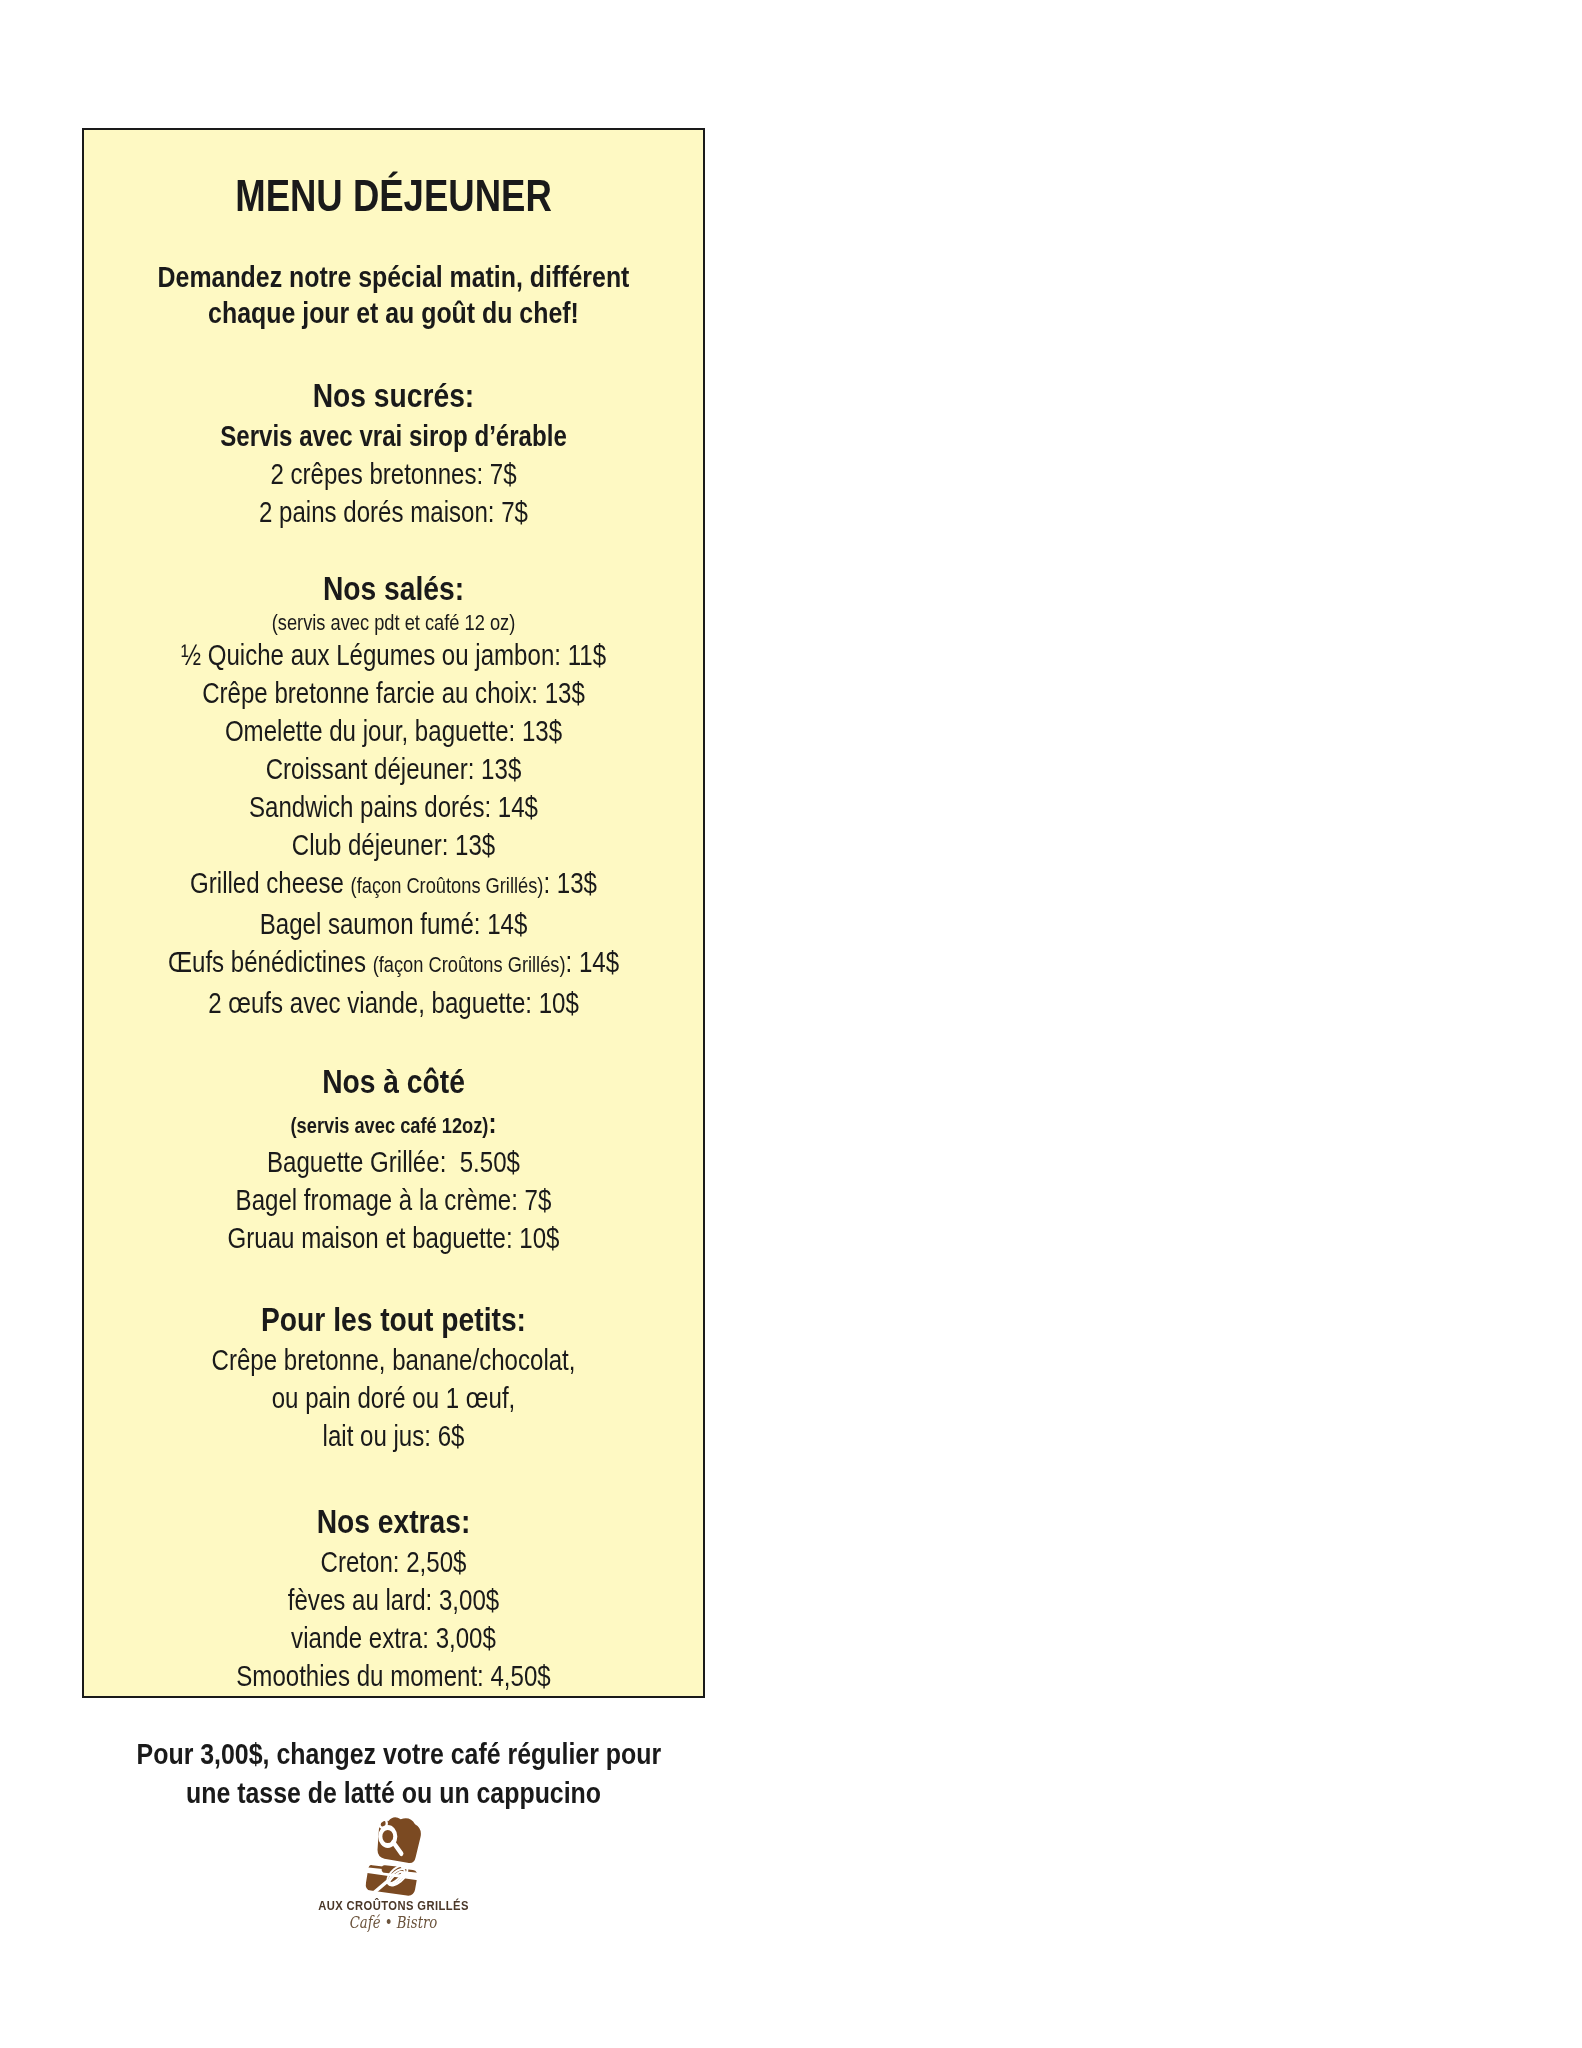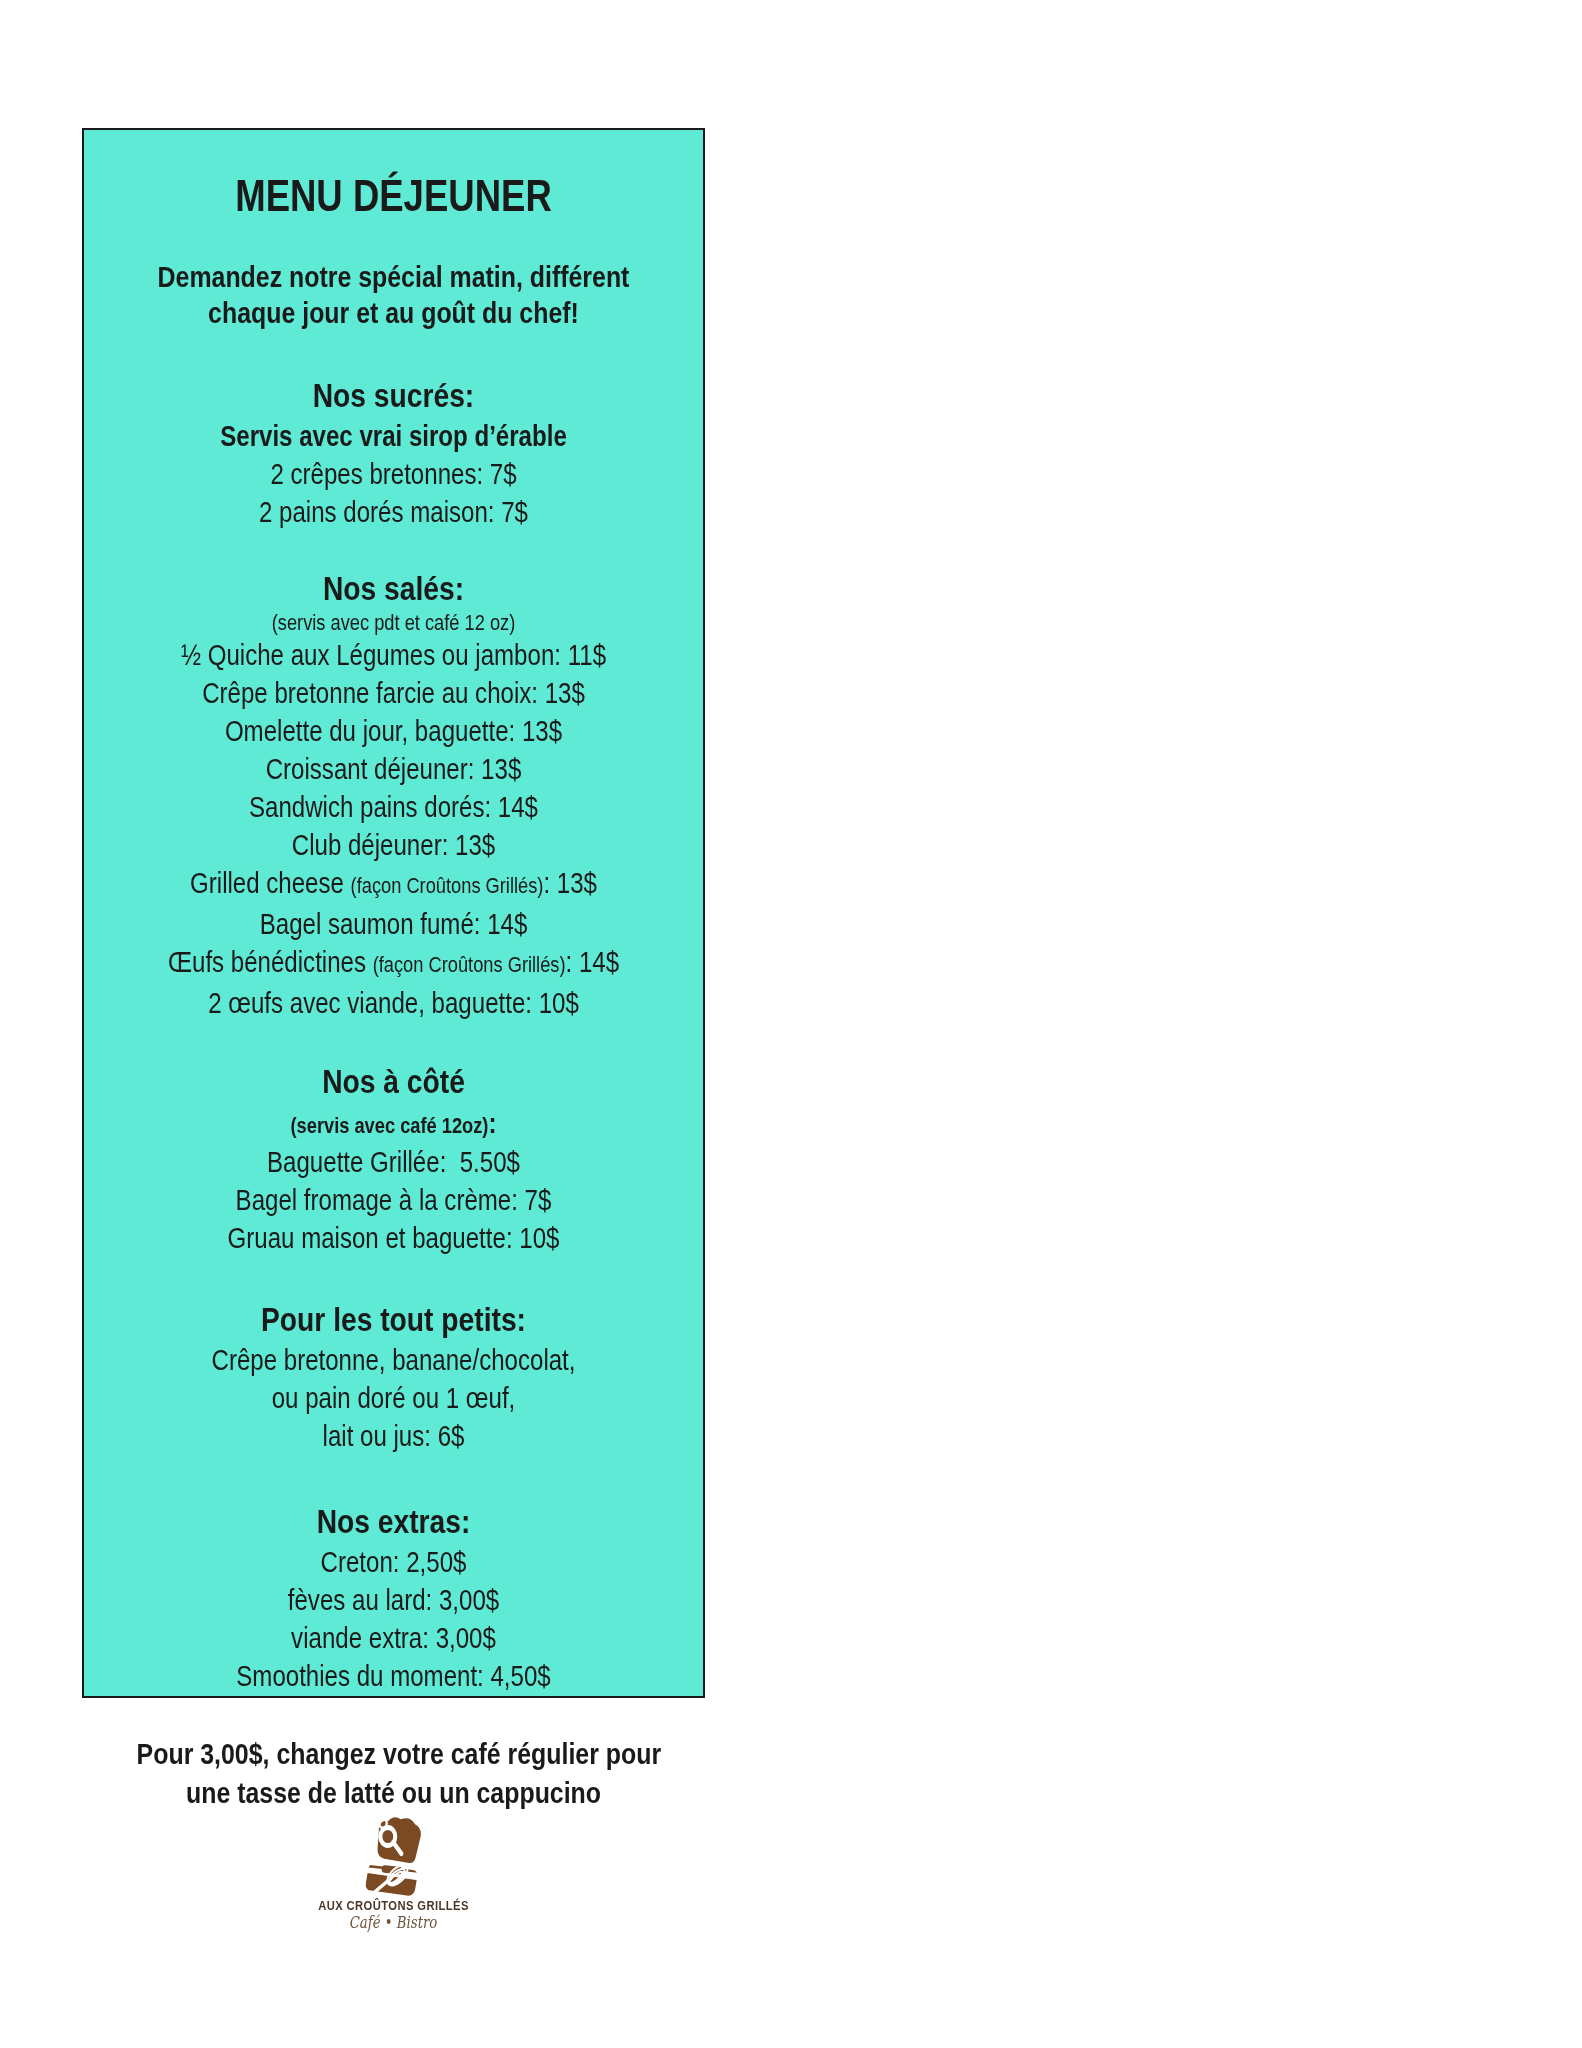--- a/index.html
+++ b/index.html
@@ -3,21 +3,21 @@
 <meta charset="utf-8">
 <style>
   html,body{margin:0;padding:0;}
   body{
     width:1582px;height:2048px;background:#ffffff;
     font-family:"Liberation Sans",sans-serif;color:#1a1a1a;
     overflow:hidden;position:relative;
   }
   .card{
     position:absolute;left:82px;top:128px;width:623px;height:1570px;
-    border:2px solid #1a1a1a;box-sizing:border-box;background:#5eead4;
+    border:2px solid #1a1a1a;box-sizing:border-box;background:#fef9c3;
   }
   .content{width:619px;transform:scaleX(.83);transform-origin:50% 0;}
   .line{white-space:pre;text-align:center;}
   .title{font-size:44px;line-height:46px;font-weight:bold;margin:43px 0 0 0;}
   .intro{margin-top:40px;font-weight:bold;font-size:30px;line-height:36px;}
   .sec-h{font-weight:bold;font-size:34px;line-height:44px;}
   .item{font-size:29px;line-height:38px;}
   .small-inline{font-size:22px;}
   #sucres{margin-top:42px;}
   #sucres .note{font-weight:bold;font-size:29px;line-height:38px;}

